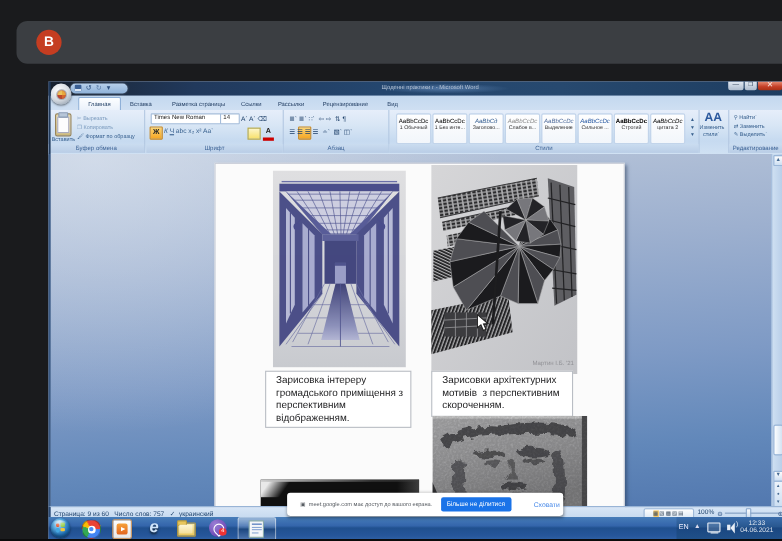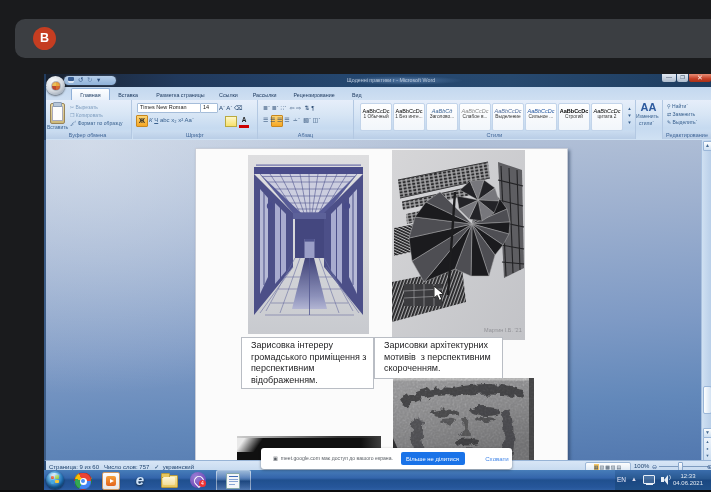--- a/index.html
+++ b/index.html
@@ -309,21 +309,21 @@
         <polygon points="86,50 102,63 90,71" fill="#77777c" stroke="#bbb" stroke-width="0.4"></polygon>
         <polygon points="86,50 90,71 77,69" fill="#232327" stroke="#bbb" stroke-width="0.4"></polygon>
         <polygon points="86,50 77,69 67,59" fill="#77777c" stroke="#bbb" stroke-width="0.4"></polygon>
         <polygon points="86,50 67,59 65,46" fill="#232327" stroke="#bbb" stroke-width="0.4"></polygon>
         <line x1="63" y1="42" x2="56" y2="145" stroke="#1d1d1f" stroke-width="2.4"></line>
         </g>
         <text x="92" y="182" font-size="5.5" fill="#85858a" font-family="Liberation Sans" opacity=".8">Мартин І.Б. '21</text>
       </svg>
       </div>
       <div class="cap" style="left:45px;top:188px;width:122px;height:46px;">Зарисовка інтереру громадського приміщення з перспективним відображенням.</div>
-      <div class="cap" style="left:178px;top:188px;width:118px;height:36px;">Зарисовки архітектурних мотивів&nbsp; з перспективним скороченням.</div>
+      <div class="cap" style="left:196px;top:188px;width:118px;height:36px;">Зарисовки архітектурних мотивів&nbsp; з перспективним скороченням.</div>
       <div id="img4" class="abs" style="left:41px;top:287px;width:144px;height:25px;background:#101010;overflow:hidden;">
         <div style="position:absolute;left:0;top:0;width:40px;height:16px;background:linear-gradient(125deg,#e9e9e9 18%,rgba(230,230,230,0) 55%);"></div>
         <div style="position:absolute;left:0;top:0;width:144px;height:2px;background:linear-gradient(90deg,#cfcfcf,#777 40%,#333 70%,#222);"></div>
         <div style="position:absolute;right:0;top:0;width:20px;height:25px;background:linear-gradient(90deg,rgba(40,40,40,0),#3e3e3e);"></div>
       </div>
       <div id="img3" class="abs" style="left:197px;top:229px;width:141px;height:83px;overflow:hidden;">
       <svg width="141" height="83" viewBox="0 0 141 83">
         <defs>
           <linearGradient id="p3" x1="0" y1="0" x2="0.4" y2="1">
             <stop offset="0" stop-color="#c4c4c6"></stop>

